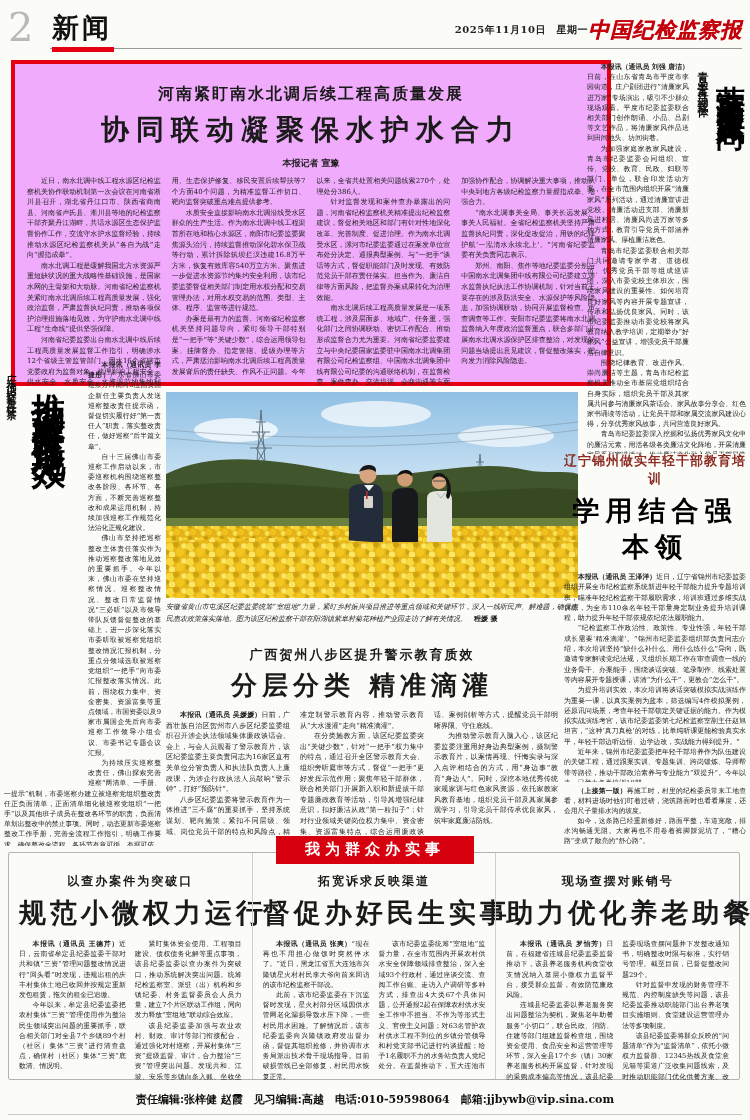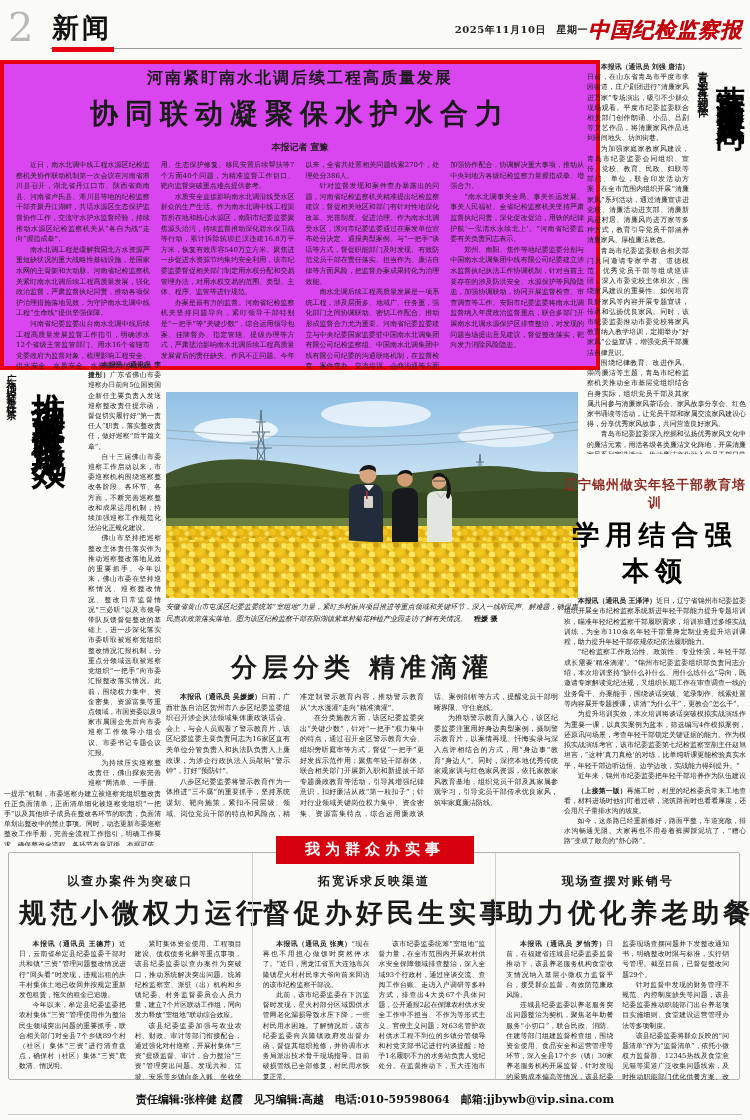--- a/index.html
+++ b/index.html
@@ -13,22 +13,22 @@
   .hdr-rule{position:absolute;left:42px;right:0;top:44px;border-bottom:1px solid #9a9a9a;}
   .hdr-redbar{position:absolute;left:44px;top:43px;width:62px;height:5px;background:#e60012;}
   .hdr-right{position:absolute;right:0;top:12px;display:flex;align-items:center;}
   .dateline{font-size:10px;font-weight:bold;color:#222;letter-spacing:.5px;}
   .masthead{font-size:21px;font-weight:bold;color:#c4000b;font-style:italic;letter-spacing:1px;
             text-shadow:.4px 0 #c4000b;}
   
   .para{margin:0;text-indent:2em;text-align:justify;}
   .body7{font-size:7px;line-height:10.6px;color:#222;}
   
-  .lead-box{position:absolute;left:0;top:60px;width:568px;height:296px;border:4px solid #e60012;
-            background:#d946ef;padding:0 12px 6px;box-sizing:content-box;}
+  .lead-box{position:absolute;left:11px;top:60px;width:568px;height:296px;border:4px solid #e60012;
+            background:#f0abfc;padding:16px 12px 6px;box-sizing:content-box;}
   .lead-kicker{text-align:center;font-size:16px;font-weight:bold;letter-spacing:2px;margin-top:4px;}
   .lead-headline{text-align:center;font-size:28px;font-weight:bold;letter-spacing:7px;margin-top:6px;
                  font-family:"DejaVu Serif","Liberation Serif",serif;}
   .lead-byline{text-align:center;font-size:9px;font-weight:bold;margin:8px 0 6px;}
   .lead-body{column-count:4;column-gap:11px;height:216px;overflow:hidden;}
   
   .qd{position:absolute;left:587px;top:62px;width:159px;height:392px;overflow:hidden;}
   .qd-heads{float:right;width:52px;height:332px;margin-left:5px;display:flex;flex-direction:row;}
   .vtext{writing-mode:vertical-rl;text-orientation:upright;}
   .qd-kicker{font-size:11px;font-weight:bold;letter-spacing:5px;margin-right:2px;color:#111;}
@@ -43,21 +43,21 @@
   .photo-wrap svg{display:block;width:412px;height:206px;}
   .caption{margin-top:4px;font-size:7px;line-height:11px;text-align:justify;font-style:italic;color:#222;}
   .caption b{font-style:normal;}
   
   .hz{position:absolute;left:166px;top:646px;width:392px;height:202px;overflow:hidden;}
   .hz-kicker{text-align:center;font-size:13px;font-weight:bold;letter-spacing:2px;}
   .hz-headline{text-align:center;font-size:26px;font-weight:bold;letter-spacing:5px;margin:4px 0 7px;}
   .hz-body{column-count:3;column-gap:10px;height:148px;overflow:hidden;}
   
   .jz{position:absolute;left:564px;top:452px;width:182px;height:330px;overflow:hidden;}
-  .jz-kicker{text-align:center;font-size:13px;font-weight:bold;letter-spacing:1px;color:#8c2b22;margin-top:24px;}
+  .jz-kicker{text-align:center;font-size:13px;font-weight:bold;letter-spacing:1px;color:#8c2b22;}
   .jz-headline{text-align:center;font-size:27px;font-weight:bold;letter-spacing:6px;margin:5px 0 7px;color:#000;}
   
   .cont{position:absolute;left:564px;top:786px;width:182px;height:60px;overflow:hidden;font-size:6.8px;line-height:10px;}
   .cont .para b{font-weight:bold;}
   
   .bbox{position:absolute;left:8px;top:852px;width:730px;height:226px;border:1px solid #b3b3b3;
         border-radius:2px;background:#fbfbf8;display:flex;}
   .banner{position:absolute;left:50%;top:836px;transform:translateX(-50%);background:#d7000f;color:#fff;
           font-size:15px;font-weight:bold;letter-spacing:5px;padding:4px 29px 5px;z-index:3;
           font-family:"DejaVu Serif","Liberation Serif",serif;}
@@ -201,20 +201,21 @@
       </g>
       <rect x="0" y="150" width="412" height="56" fill="url(#pf2)"></rect>
       <path d="M0,150 Q100,142 206,150 Q310,158 412,148 L412,206 L0,206 Z" fill="url(#pf2)"></path>
     </svg>
     <div class="caption">
       <span>安徽省黄山市屯溪区纪委监委统筹“室组地”力量，紧盯乡村振兴项目推进等重点领域和关键环节，深入一线听民声、解难题，确保惠民惠农政策落实落地。图为该区纪检监察干部在阳湖镇紫阜村菊花种植产业园走访了解有关情况。</span>　<b>程媛 摄</b>
     </div>
   </div>
 
   <div class="hz">
+    <div class="hz-kicker">广西贺州八步区提升警示教育质效</div>
     <div class="hz-headline">分层分类 精准滴灌</div>
     <div class="hz-body body7">
         <p class="para"><b>本报讯（通讯员 吴媛媛）</b>日前，广西壮族自治区贺州市八步区纪委监委组织召开涉企执法领域集体廉政谈话会。会上，与会人员观看了警示教育片，该区纪委监委主要负责同志为16家区直有关单位分管负责人和执法队负责人上廉政课，为涉企行政执法人员敲响“警示钟”，打好“预防针”。</p>
         <p class="para">八步区纪委监委将警示教育作为一体推进“三不腐”的重要抓手，坚持系统谋划、靶向施策，紧扣不同层级、领域、岗位党员干部的特点和风险点，精准定制警示教育内容，推动警示教育从“大水漫灌”走向“精准滴灌”。</p>
         <p class="para">在分类施教方面，该区纪委监委突出“关键少数”，针对“一把手”权力集中的特点，通过召开全区警示教育大会、组织旁听庭审等方式，督促“一把手”更好发挥示范作用；聚焦年轻干部群体，联合相关部门开展新入职和新提拔干部专题廉政教育等活动，引导其增强纪律意识，扣好廉洁从政“第一粒扣子”；针对行业领域关键岗位权力集中、资金密集、资源富集特点，综合运用廉政谈话、案例剖析等方式，提醒党员干部明晰界限、守住底线。</p>
         <p class="para">为推动警示教育入脑入心，该区纪委监委注重用好身边典型案例，摄制警示教育片，以案情再现、忏悔实录与深入点评相结合的方式，用“身边事”教育“身边人”。同时，深挖本地优秀传统家规家训与红色家风资源，依托家教家风教育基地，组织党员干部及其家属参观学习，引导党员干部传承优良家风，筑牢家庭廉洁防线。</p>
       </div>
   </div>
 
   <div class="jz">

